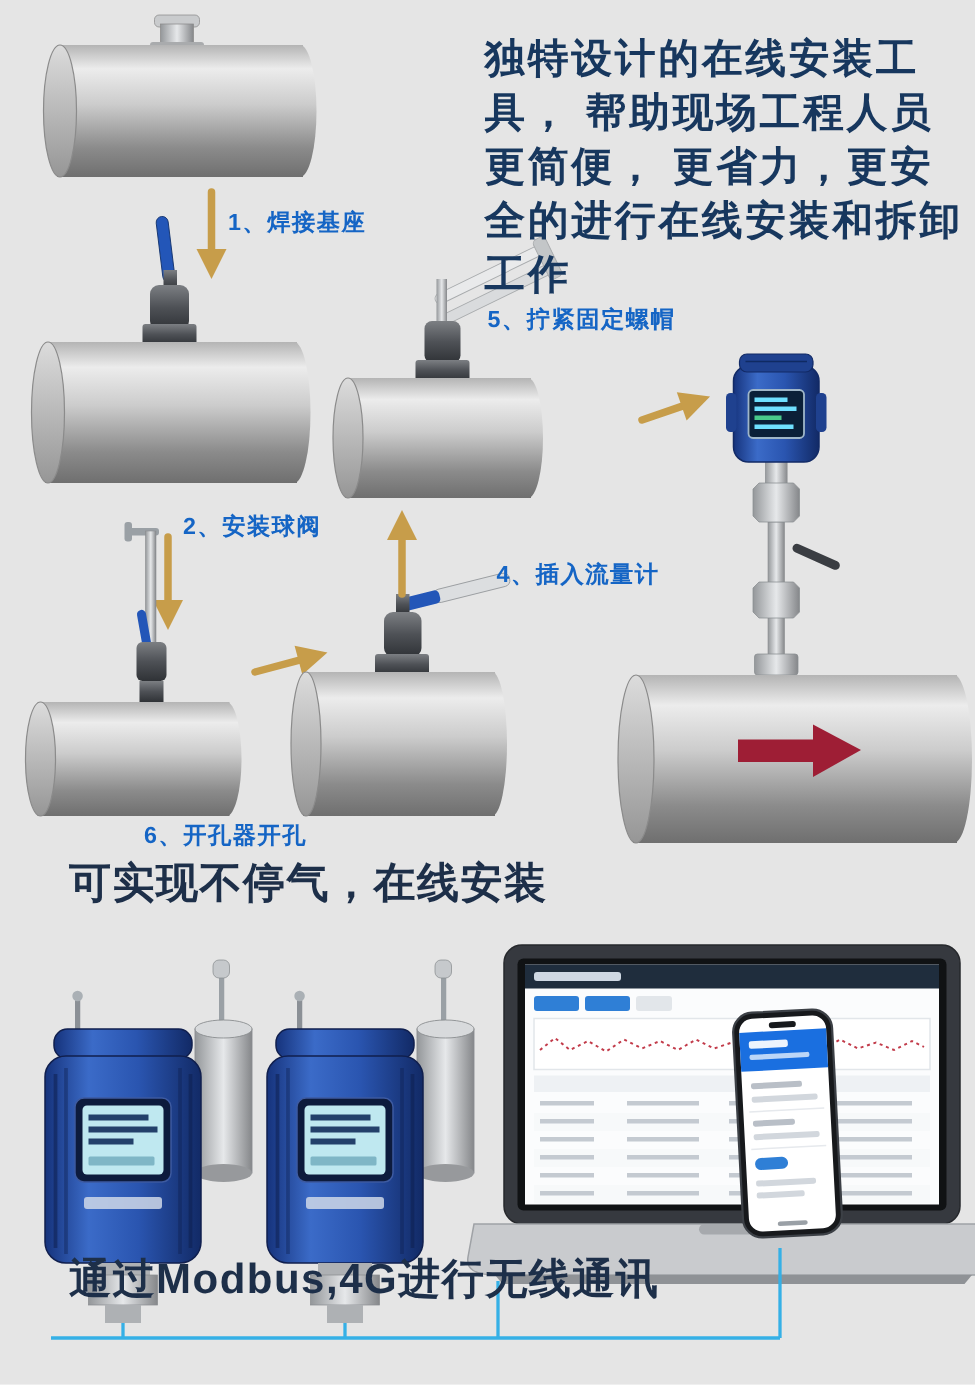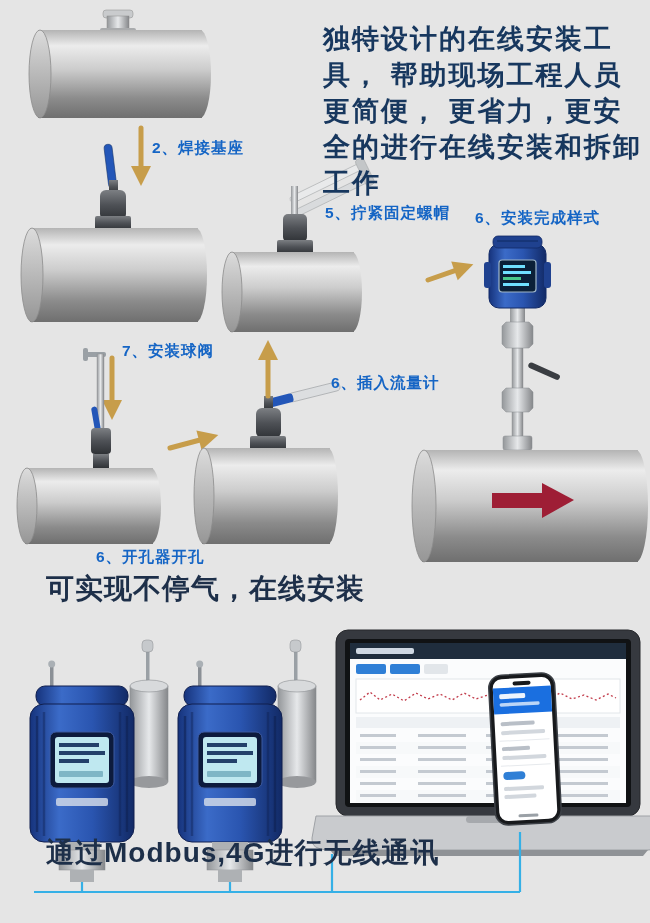--- a/index.html
+++ b/index.html
@@ -285,23 +285,22 @@
       <rect x="10" y="97" width="22" height="8" rx="4" fill="#2f7fd6"></rect>
       <rect x="10" y="112" width="40" height="4" rx="1.5" fill="#d2d7dd"></rect>
       <rect x="10" y="120" width="32" height="4" rx="1.5" fill="#d2d7dd"></rect>
       <rect x="23" y="140" width="20" height="3" rx="1.5" fill="#9aa0a6"></rect>
     </g>
   </g>
 </svg>
 
 <div class="intro">独特设计的在线安装工具， 帮助现场工程人员更简便， 更省力，更安全的进行在线安装和拆卸工作</div>
 
-<div class="step-label" style="left:152px; top:138px;">2、焊接基座</div>
-<div class="step-label" style="left:122px; top:341px;">7、安装球阀</div>
+<div class="step-label" style="left:152px; top:138px;">1、焊接基座</div>
+<div class="step-label" style="left:122px; top:341px;">2、安装球阀</div>
 <div class="step-label" style="left:96px;  top:547px;">6、开孔器开孔</div>
-<div class="step-label" style="left:331px; top:373px;">6、插入流量计</div>
+<div class="step-label" style="left:331px; top:373px;">4、插入流量计</div>
 <div class="step-label" style="left:325px; top:188px;margin-top:15px;">5、拧紧固定螺帽</div>
-<div class="step-label" style="left:475px; top:208px;">6、安装完成样式</div>
 
 <div class="caption mid">可实现不停气，在线安装</div>
 <div class="caption bottom">通过Modbus,4G进行无线通讯</div>
 
 </div>
 
 </body></html>

